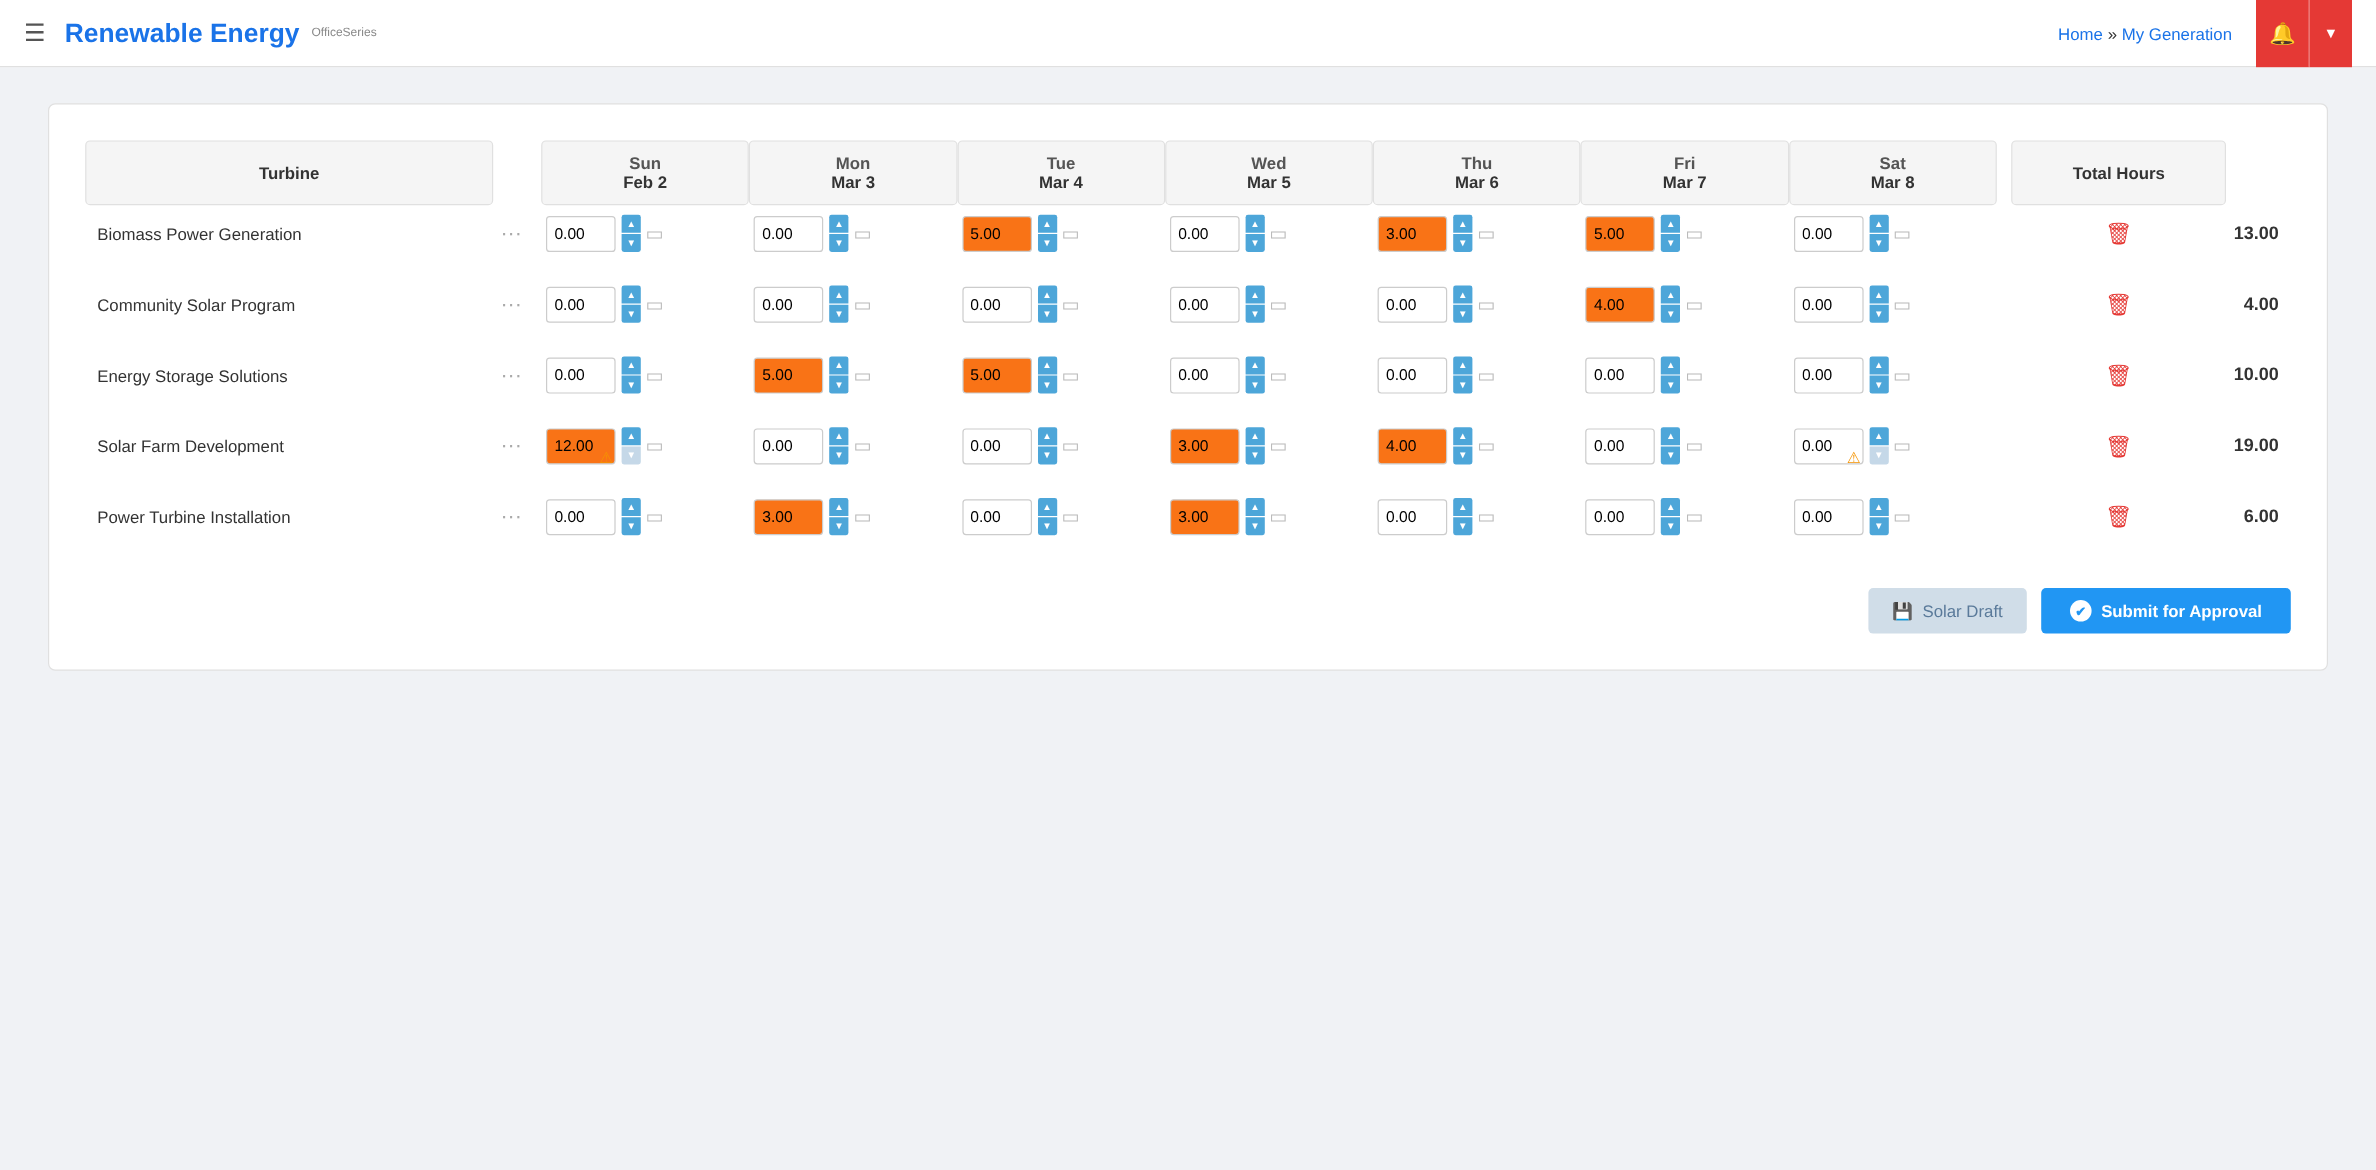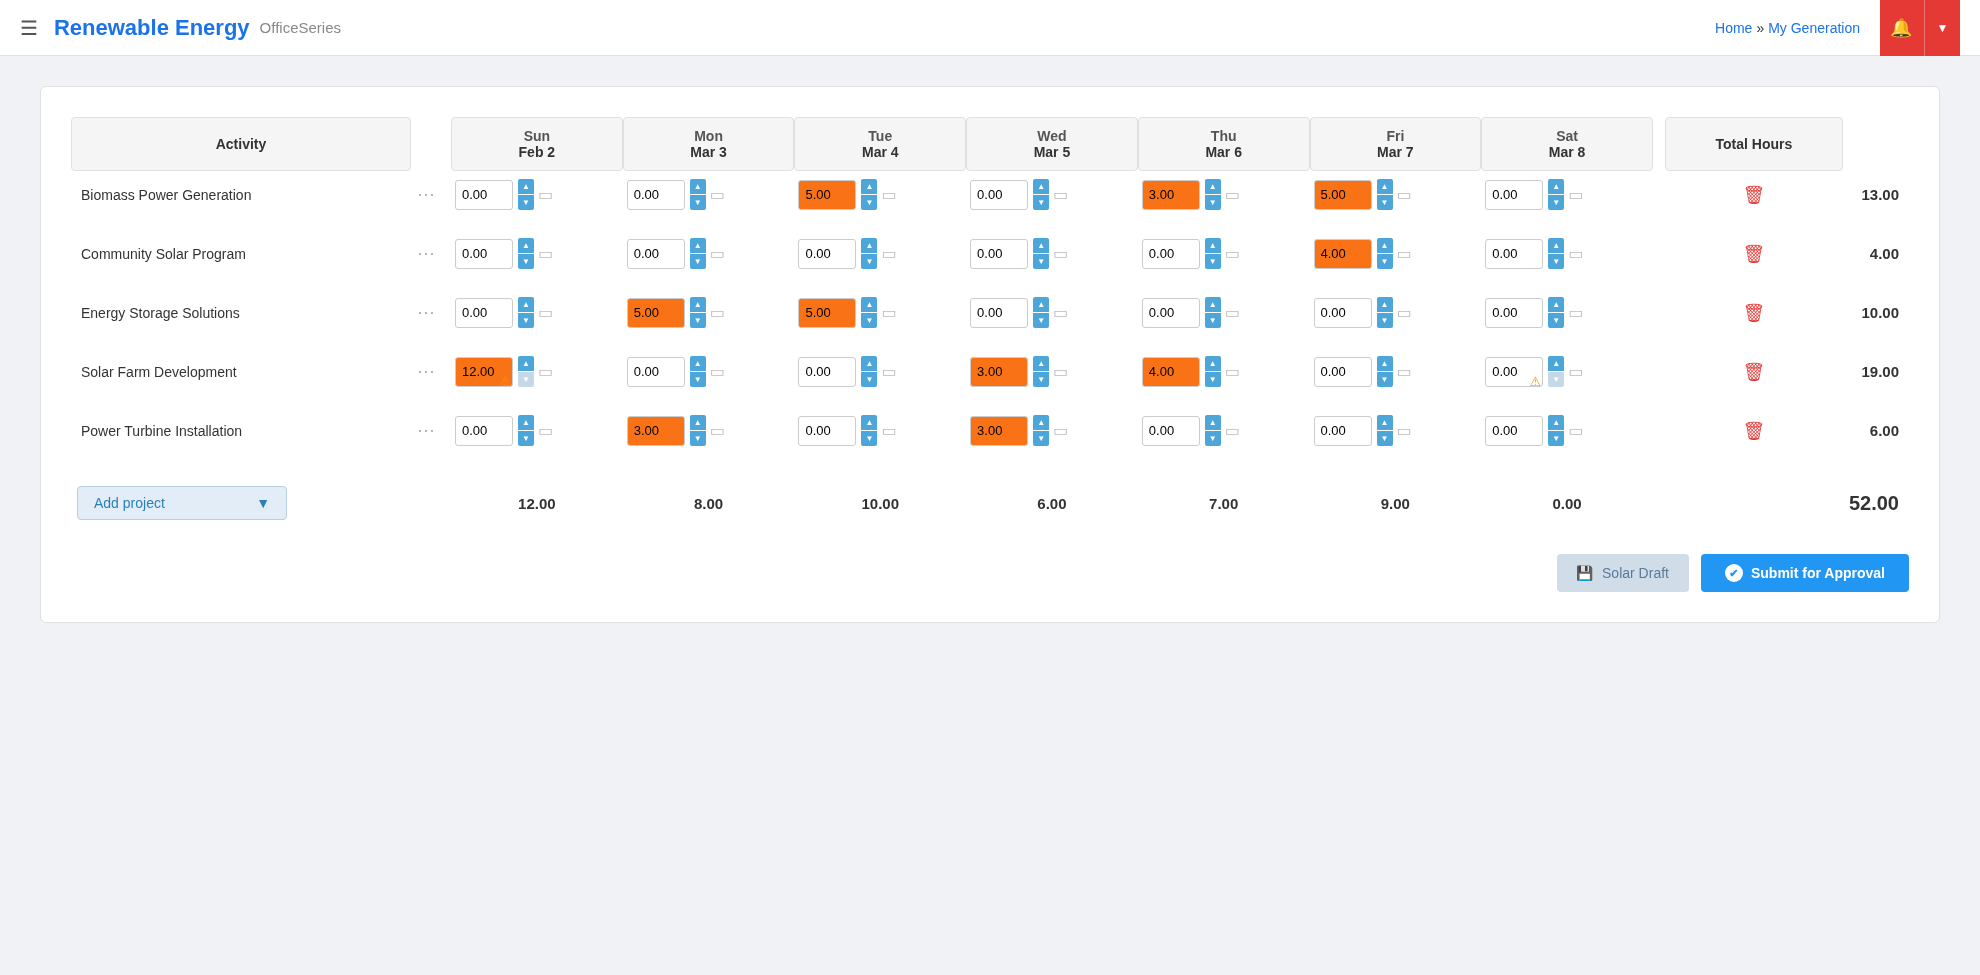--- a/index.html
+++ b/index.html
@@ -2,21 +2,21 @@
 <html><head>
   <meta charset="utf-8">
   <style>
     * { box-sizing: border-box; margin: 0; padding: 0; }
     body { font-family: -apple-system, BlinkMacSystemFont, 'Segoe UI', Arial, sans-serif; background: #f0f2f5; color: #333; font-size: 14px; }
 
     
     .header { background: #fff; border-bottom: 1px solid #e0e0e0; display: flex; align-items: center; padding: 0 20px; height: 56px; }
     .header-menu { font-size: 20px; color: #555; cursor: pointer; margin-right: 16px; }
     .header-title { color: #1a73e8; font-size: 22px; font-weight: 700; margin-right: 10px; }
-    .header-subtitle { color: #888; font-size: 15px; margin-right: auto; }
+    .header-subtitle { color: #888; font-size: 10px; margin-right: auto; }
     .header-breadcrumb { display: flex; align-items: center; gap: 4px; font-size: 14px; }
     .header-breadcrumb a { color: #1a73e8; text-decoration: none; }
     .header-breadcrumb .current { color: #1a73e8; font-weight: 500; }
     .header-actions { display: flex; margin-left: 20px; }
     .notif-btn { background: #e53935; border: none; color: #fff; width: 44px; height: 56px; display: flex; align-items: center; justify-content: center; cursor: pointer; font-size: 18px; }
     .dropdown-btn { background: #e53935; border: none; color: #fff; width: 36px; height: 56px; display: flex; align-items: center; justify-content: center; cursor: pointer; border-left: 1px solid rgba(255,255,255,0.3); font-size: 12px; }
 
     
     .main { padding: 30px 40px; }
     .card { background: #fff; border-radius: 6px; border: 1px solid #e0e0e0; padding: 30px; }
@@ -87,21 +87,21 @@
     <button class="notif-btn">🔔</button>
     <button class="dropdown-btn">▼</button>
   </div>
 </div>
 
 <div class="main">
   <div class="card">
     <table class="timesheet" id="timesheet-table">
       <thead>
         <tr id="header-row">
-          <th class="th-activity">Activity</th>
+          <th class="th-activity">Turbine</th>
           <th class="th-activity" style="width:30px;background:transparent;border:none;"></th>
 
           <th class="th-day">
               <div class="day-name">Sun</div>
               <div class="day-date">Feb 2</div>
             </th>
             <th class="th-day">
               <div class="day-name">Mon</div>
               <div class="day-date">Mar 3</div>
             </th>
@@ -596,38 +596,20 @@
                 <span class="note-icon" style="font-size: 16px; color: rgb(187, 187, 187);">▭</span>
               </div>
             </td>
             <td style="width: 10px;"></td>
             <td style="vertical-align: middle; text-align: center;"><button class="delete-btn" style="font-size: 18px;">🗑</button></td>
             <td class="td-total">6.00</td>
           </tr>
           <tr class="row-separator">
             <td colspan="12"></td>
           </tr>
-          <tr class="tr-totals">
-            <td colspan="2">
-              <button class="add-project-btn">
-                <span>Add project</span>
-                <span>▼</span>
-              </button>
-            </td>
-            <td style="text-align: center; font-weight: 700; font-size: 15px; vertical-align: middle;">12.00</td>
-            <td style="text-align: center; font-weight: 700; font-size: 15px; vertical-align: middle;">8.00</td>
-            <td style="text-align: center; font-weight: 700; font-size: 15px; vertical-align: middle;">10.00</td>
-            <td style="text-align: center; font-weight: 700; font-size: 15px; vertical-align: middle;">6.00</td>
-            <td style="text-align: center; font-weight: 700; font-size: 15px; vertical-align: middle;">7.00</td>
-            <td style="text-align: center; font-weight: 700; font-size: 15px; vertical-align: middle;">9.00</td>
-            <td style="text-align: center; font-weight: 700; font-size: 15px; vertical-align: middle;">0.00</td>
-            <td></td>
-            <td></td>
-            <td class="grand-total">52.00</td>
-          </tr>
         </tbody>
     </table>
 
     <div class="actions-row">
       <button class="btn-save">
         <span>💾</span>
         <span>Solar Draft</span>
       </button>
       <button class="btn-submit">
         <span style="background:#fff;color:#2196f3;border-radius:50%;width:18px;height:18px;display:inline-flex;align-items:center;justify-content:center;font-size:11px;font-weight:700;">✔</span>

